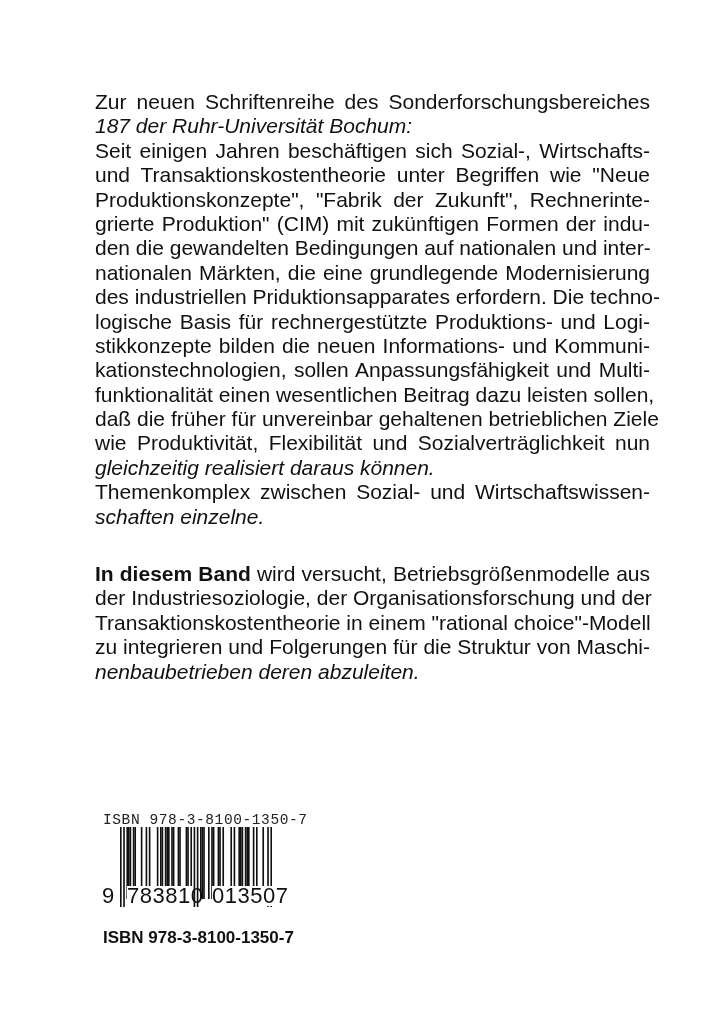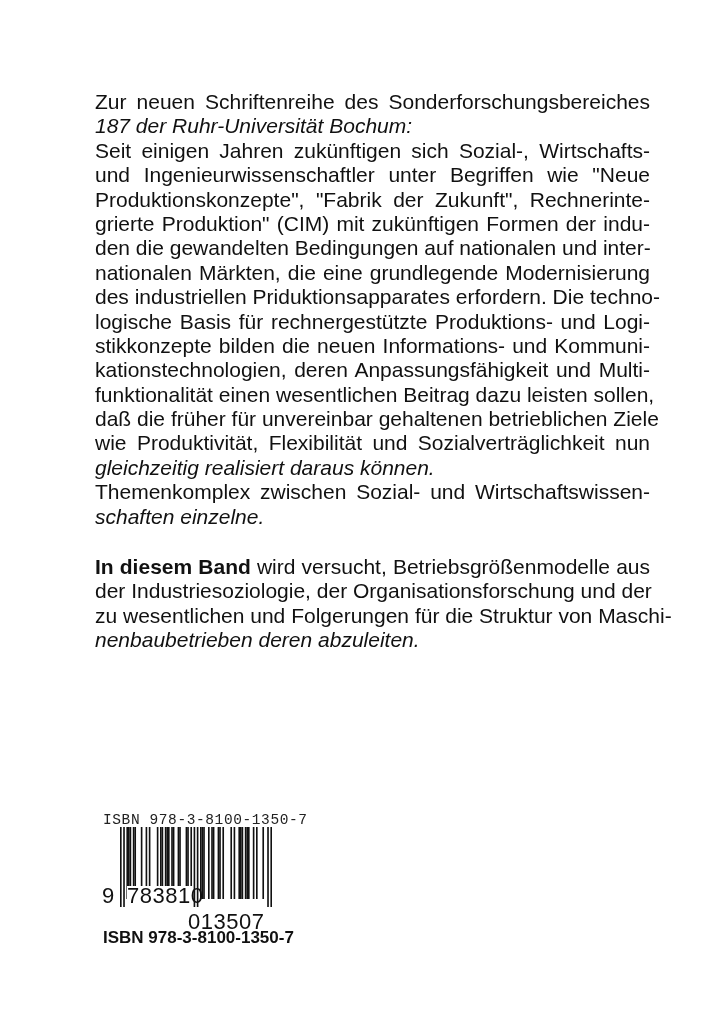--- a/index.html
+++ b/index.html
@@ -8,71 +8,72 @@
   .text-block {
     position: absolute; left: 95px; top: 90px; width: 555px;
     font-family: "Liberation Sans", sans-serif;
     font-size: 21px; line-height: 24.4px; color: #111111;
   }
   .line {
     display: block; white-space: nowrap; overflow: visible;
     text-align: justify; text-align-last: justify; height: 24.4px;
   }
   .line.last { text-align-last: left; font-style: italic; }
-  .para2 { margin-top: 26px; }
+  .para2 { margin-top: 33px; }
   .bold { font-weight: bold; }
   .barcode-block { position: absolute; left: 100px; top: 810px; width: 220px; height: 140px; }
   .isbn-mono {
     position: absolute; left: 3px; top: 2px;
     font-family: "Liberation Mono", monospace; font-size: 14.5px; letter-spacing: 0.6px;
     color: #222222; white-space: nowrap;
   }
   .bars { position: absolute; left: 20px; top: 17px; width: 152px; height: 80px; }
   .digits {
     position: absolute; top: 76px; font-family: "Liberation Sans", sans-serif;
     font-size: 22px; color: #111111; background: #ffffff; line-height: 20px; white-space: nowrap;
   }
   .d-first { left: 2px; background: transparent; }
   .d-left { left: 27px; width: 66px; letter-spacing: 0.5px; }
-  .d-right { left: 88px; width: 66px; letter-spacing: 0.5px; margin-top: 26px; }
+  .d-right { left: 112px; width: 66px; letter-spacing: 0.5px; }
   .isbn-bold {
     position: absolute; left: 3px; top: 118px;
     font-family: "Liberation Sans", sans-serif; font-weight: bold; font-size: 17px;
     color: #111111; white-space: nowrap;
   }
 </style>
 </head>
 <body>
 
 <div class="page">
   <div class="text-block">
     <div>
       <span class="line">Zur neuen Schriftenreihe des Sonderforschungsbereiches</span>
       <span class="line last">187 der Ruhr-Universität Bochum:</span>
-      <span class="line">Seit einigen Jahren zukünftigen sich Sozial-, Wirtschafts-</span>
-      <span class="line">und Ingenieurwissenschaftler unter Begriffen wie "Neue</span>
+      <span class="line">Seit einigen Jahren beschäftigen sich Sozial-, Wirtschafts-</span>
+      <span class="line">und Transaktionskostentheorie unter Begriffen wie "Neue</span>
       <span class="line">Produktionskonzepte", "Fabrik der Zukunft", Rechnerinte-</span>
       <span class="line">grierte Produktion" (CIM) mit zukünftigen Formen der indu-</span>
       <span class="line">den die gewandelten Bedingungen auf nationalen und inter-</span>
       <span class="line">nationalen Märkten, die eine grundlegende Modernisierung</span>
       <span class="line">des industriellen Priduktionsapparates erfordern. Die techno-</span>
       <span class="line">logische Basis für rechnergestützte Produktions- und Logi-</span>
       <span class="line">stikkonzepte bilden die neuen Informations- und Kommuni-</span>
-      <span class="line">kationstechnologien, deren Anpassungsfähigkeit und Multi-</span>
+      <span class="line">kationstechnologien, sollen Anpassungsfähigkeit und Multi-</span>
       <span class="line">funktionalität einen wesentlichen Beitrag dazu leisten sollen,</span>
       <span class="line">daß die früher für unvereinbar gehaltenen betrieblichen Ziele</span>
       <span class="line">wie Produktivität, Flexibilität und Sozialverträglichkeit nun</span>
       <span class="line last">gleichzeitig realisiert daraus können.</span>
       <span class="line">Themenkomplex zwischen Sozial- und Wirtschaftswissen-</span>
       <span class="line last">schaften einzelne.</span>
     </div>
     <div class="para2">
       <span class="line"><span class="bold">In diesem Band</span><span> wird versucht, Betriebsgrößenmodelle aus</span></span>
       <span class="line">der Industriesoziologie, der Organisationsforschung und der</span>
-      <span class="line">zu wesentlichen und Folgerungen für die Struktur von Maschi-</span>
+      <span class="line">Transaktionskostentheorie in einem "rational choice"-Modell</span>
+      <span class="line">zu integrieren und Folgerungen für die Struktur von Maschi-</span>
       <span class="line last">nenbaubetrieben deren abzuleiten.</span>
     </div>
   </div>
 
   <div class="barcode-block">
     <div class="isbn-mono">ISBN 978-3-8100-1350-7</div>
     <svg class="bars" id="ean-bars" viewBox="0 0 95 80" preserveAspectRatio="none">
         <rect x="0" y="0" width="1.02" height="80" fill="#111111"></rect>
         <rect x="2" y="0" width="1.02" height="80" fill="#111111"></rect>
         <rect x="4" y="0" width="1.02" height="72" fill="#111111"></rect>

